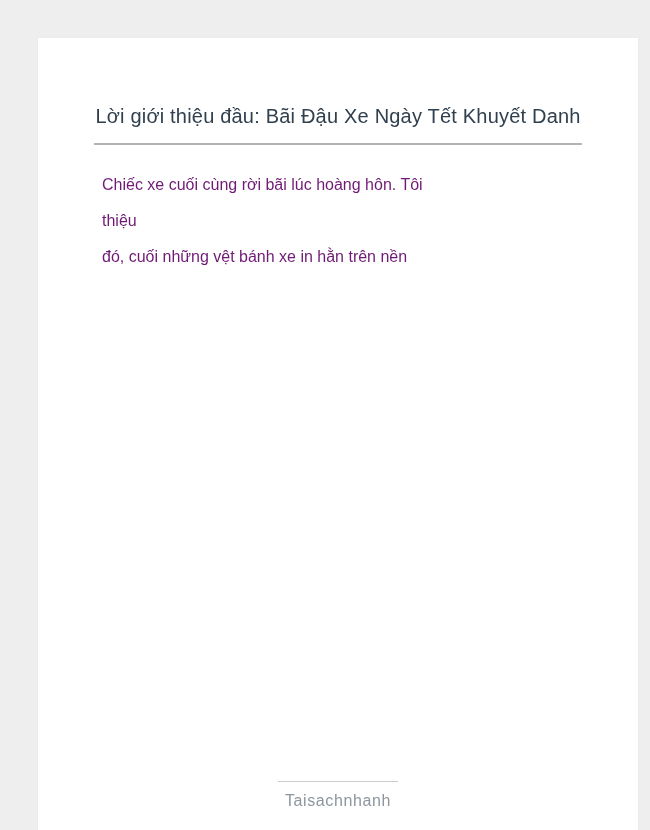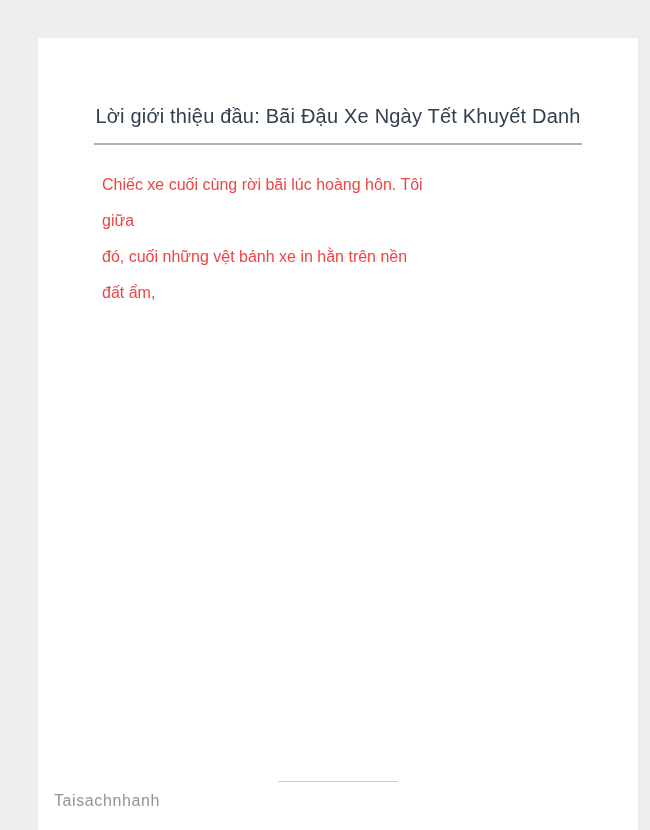--- a/index.html
+++ b/index.html
@@ -28,28 +28,28 @@
   .title-divider {
     margin-top: 13px;
     border: none;
     border-top: 2px solid #b3b3b3;
     height: 0;
   }
   .body-text {
     margin-top: 26px;
     font-size: 16px;
     line-height: 28px;
-    color: #ef4444;
+    color: #701a75;
   }
   .body-line { min-height: 28px; }
   .footer {
     position: absolute;
     left: 0; right: 0;
     bottom: 9px;
-    text-align: left;
+    text-align: center;
   }
   .footer-divider {
     width: 120px;
     margin: 0 auto 10px auto;
     border: none;
     border-top: 1px solid #cccccc;
     height: 0;
   }
   .footer-brand {
     font-size: 16px;
@@ -60,22 +60,21 @@
 </head>
 <body>
 
 <div class="page">
   <h1 class="title">Lời giới thiệu đầu: Bãi Đậu Xe Ngày Tết Khuyết Danh</h1>
 
   <hr class="title-divider">
 
   <div class="body-text">
     <div class="body-line">Chiếc xe cuối cùng rời bãi lúc hoàng hôn. Tôi</div>
-    <div class="body-line">giữa</div>
+    <div class="body-line">thiệu</div>
     <div class="body-line">đó, cuối những vệt bánh xe in hằn trên nền</div>
-    <div class="body-line">đất ẩm,</div>
   </div>
 
   <div class="footer">
     <hr class="footer-divider">
     <div class="footer-brand">Taisachnhanh</div>
   </div>
 </div>
 
 </body></html>

